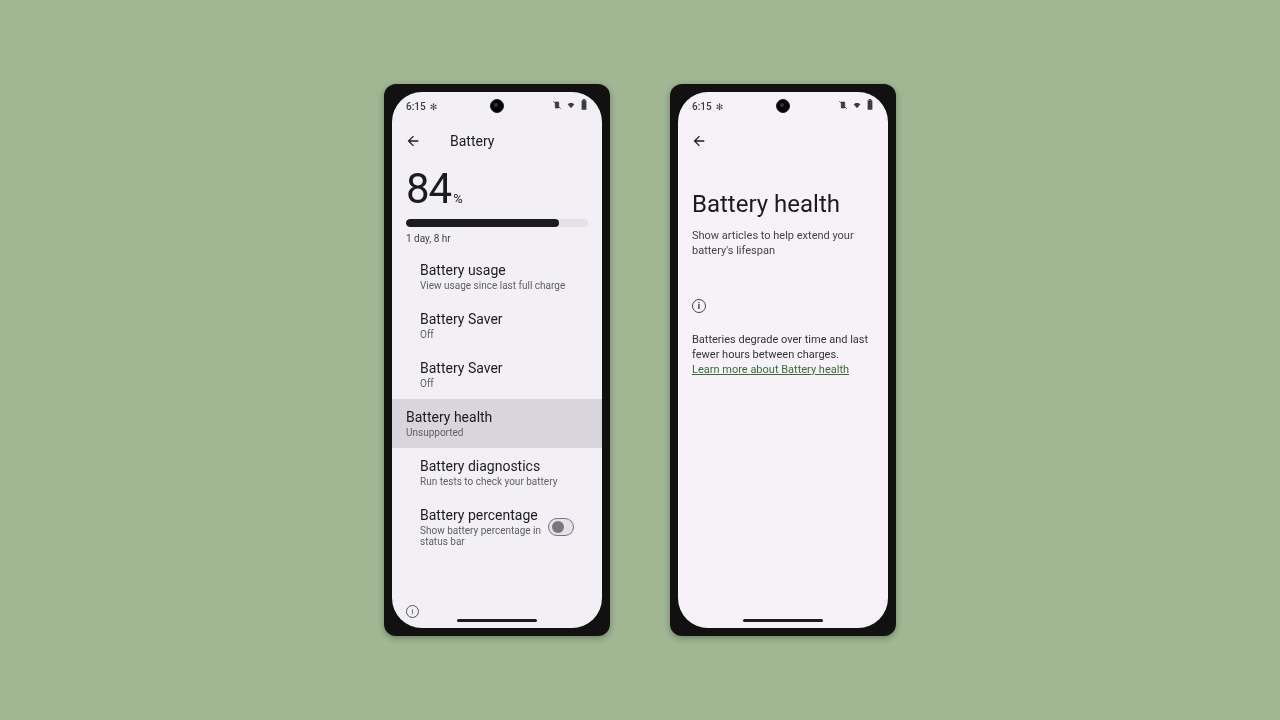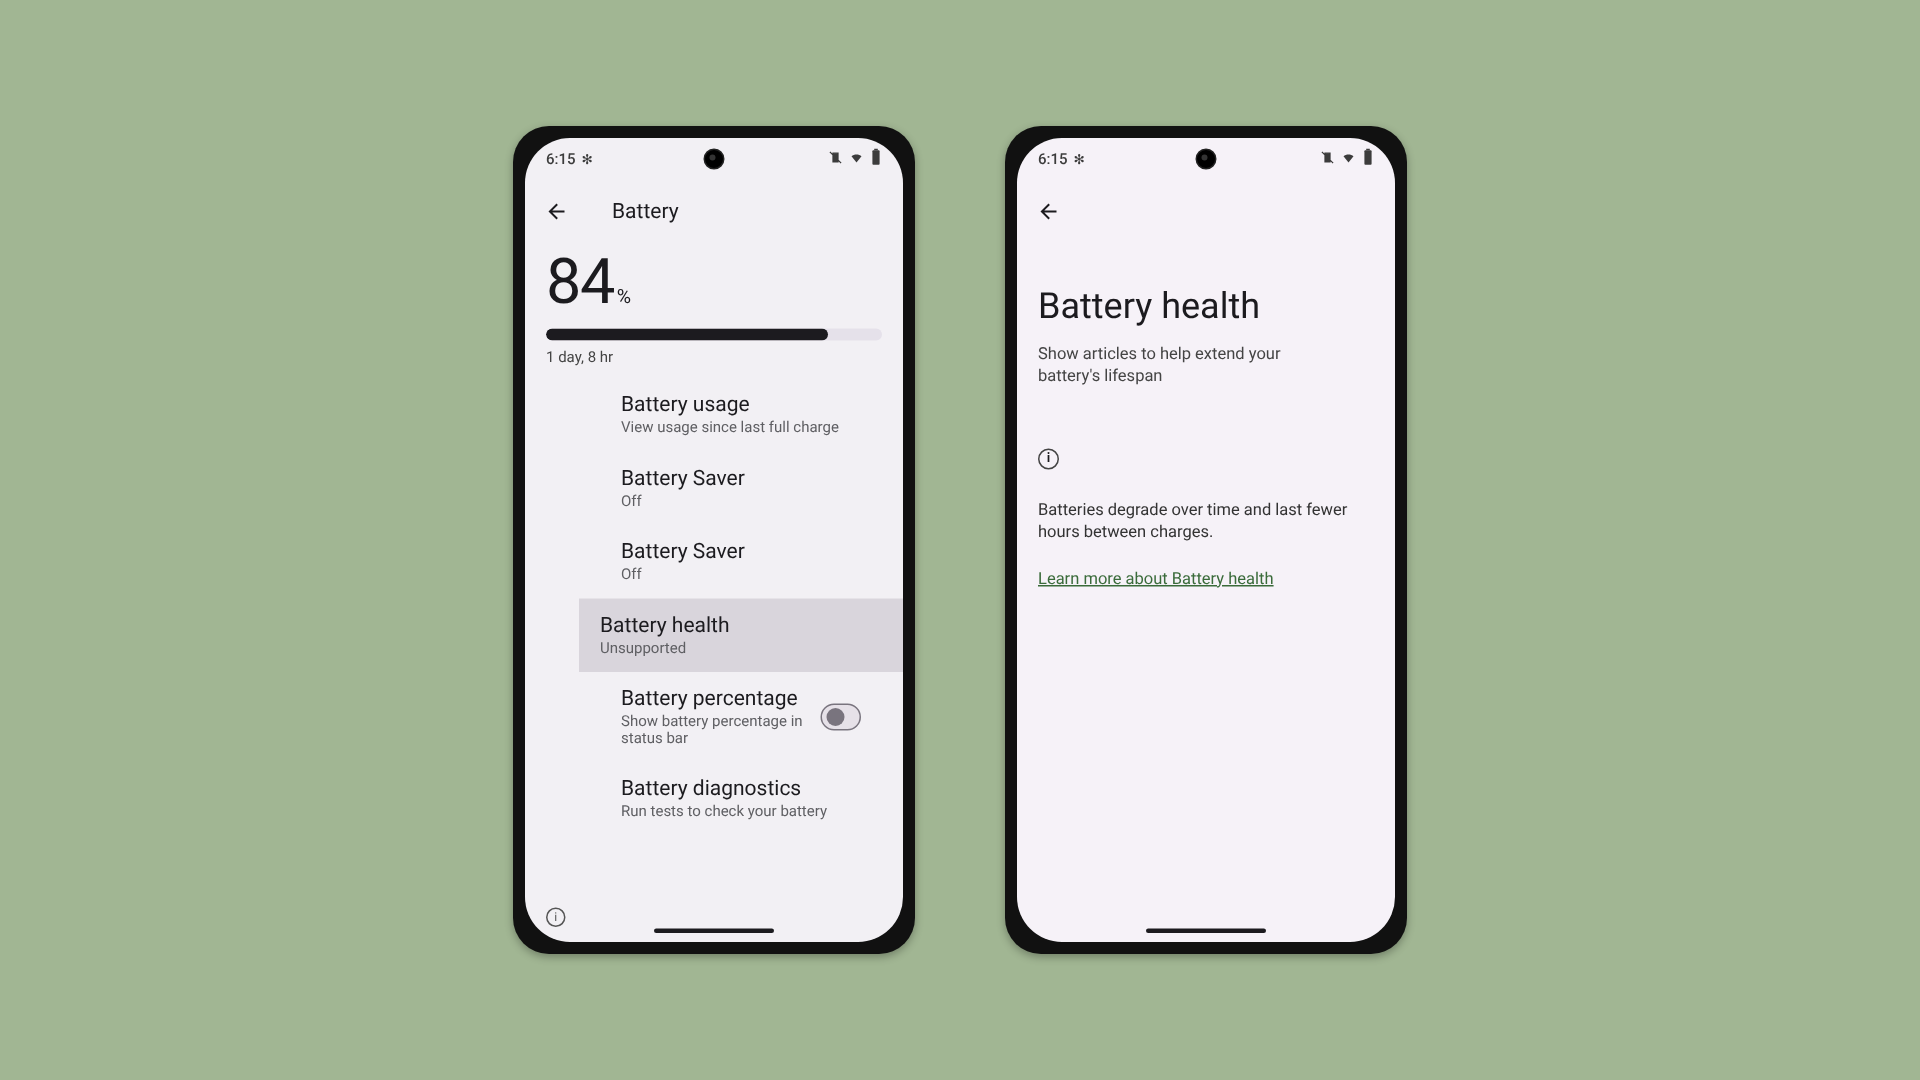--- a/index.html
+++ b/index.html
@@ -6,24 +6,24 @@
   html, body { width: 1280px; height: 720px; }
   body {
     background: #a1b693;
     font-family: -apple-system, BlinkMacSystemFont, "Segoe UI", Roboto, Arial, sans-serif;
     display: flex;
     align-items: center;
     justify-content: center;
     gap: 60px;
   }
   .phone {
-    width: 268px;
+    width: 226px;
     height: 552px;
     background: #111;
-    border-radius: 24px;
+    border-radius: 12px;
     padding: 8px;
     position: relative;
     box-shadow: 0 2px 6px rgba(0,0,0,0.3);
   }
   .screen {
     width: 100%;
     height: 100%;
     background: #f2f0f4;
     border-radius: 30px;
     overflow: hidden;
@@ -84,21 +84,21 @@
     border-radius: 5px;
     margin-top: 6px;
     overflow:hidden;
   }
   .progress-fill {
     height:100%;
     background:#1c1b1f;
     border-radius:5px;
   }
   .est { font-size: 10px; color:#444; margin-top:6px; margin-bottom:8px;}
-  .list { margin-top: 4px; margin-left: 36px; }
+  .list { margin-top: 4px; }
   .row {
     padding: 10px 14px;
   }
   .row.full { margin: 0 -14px; padding-left:14px; padding-right:14px;}
   .row .title { font-size: 14px; color:#1c1b1f; }
   .row .sub { font-size: 10px; color:#5f5f63; margin-top:2px;}
   .row.highlight { background:#d9d5dc; }
   .row.toggle { display:flex; align-items:center; justify-content:space-between;}
   .toggle-track {
     width: 34px; height:18px;
@@ -126,21 +126,21 @@
     width:14px; height:14px;
     border:1px solid #444;
     border-radius:50%;
     display:flex; align-items:center; justify-content:center;
     font-size:9px; font-weight:600;
     margin: 6px 0 8px 0;
   }
   .bh-title { font-size: 24px; font-weight:400; margin-top:28px; }
   .bh-sub { font-size: 11px; color:#444; margin-top:10px; line-height:1.4; max-width:200px;}
   .bh-body { font-size: 11px; color:#333; line-height:1.4; margin-top:19px;}
-  .bh-link { font-size: 11px; color:#3a6b3a; text-decoration:underline; margin-top:16px; cursor:pointer;}
+  .bh-link { font-size: 11px; color:#3a6b3a; text-decoration:underline; margin-top:0; cursor:pointer;}
   .infoicon-bottom{
     position:absolute; bottom:10px; left:14px;
     width:13px; height:13px; border:1px solid #555; border-radius:50%;
     display:flex; align-items:center; justify-content:center;
     font-size:8px; color:#555;
   }
   .spacer34 { height:34px;}
 </style>
 </head>
 <body>
@@ -193,34 +193,34 @@
           <div class="title">Battery Saver</div>
           <div class="sub">Off</div>
         </div>
         <div class="row">
           <div class="title">Battery Saver</div>
           <div class="sub">Off</div>
         </div>
         <div class="row full highlight">
           <div class="title">Battery health</div>
           <div class="sub">Unsupported</div>
+        </div>
+        <div class="row">
+          <div class="title">Battery diagnostics</div>
+          <div class="sub">Run tests to check your battery</div>
         </div>
         <div class="row toggle">
           <div>
             <div class="title">Battery percentage</div>
             <div class="sub">Show battery percentage in status bar</div>
           </div>
           <div class="toggle-track">
             <div class="toggle-knob"></div>
           </div>
         </div>
-        <div class="row">
-          <div class="title">Battery diagnostics</div>
-          <div class="sub">Run tests to check your battery</div>
-        </div>
       </div>
     </div>
     <div class="infoicon-bottom">i</div>
     <div class="navbar"></div>
   </div>
 </div>
 
 <div class="phone">
   <div class="camera"></div>
   <div class="screen light">

